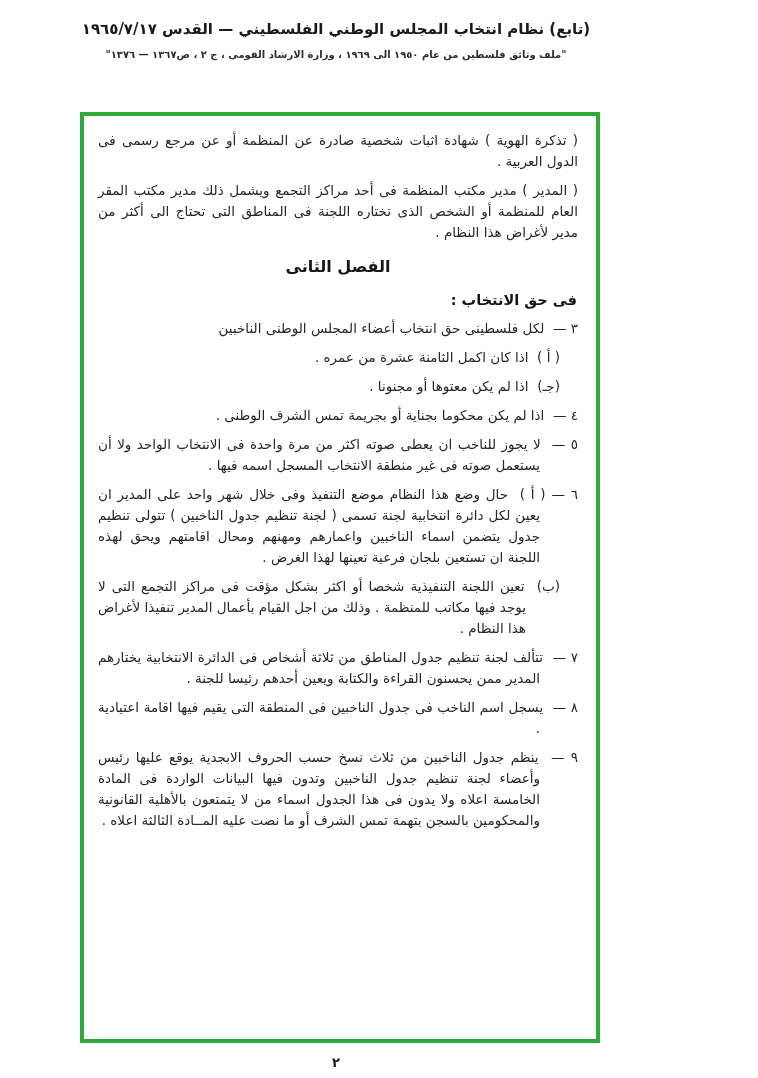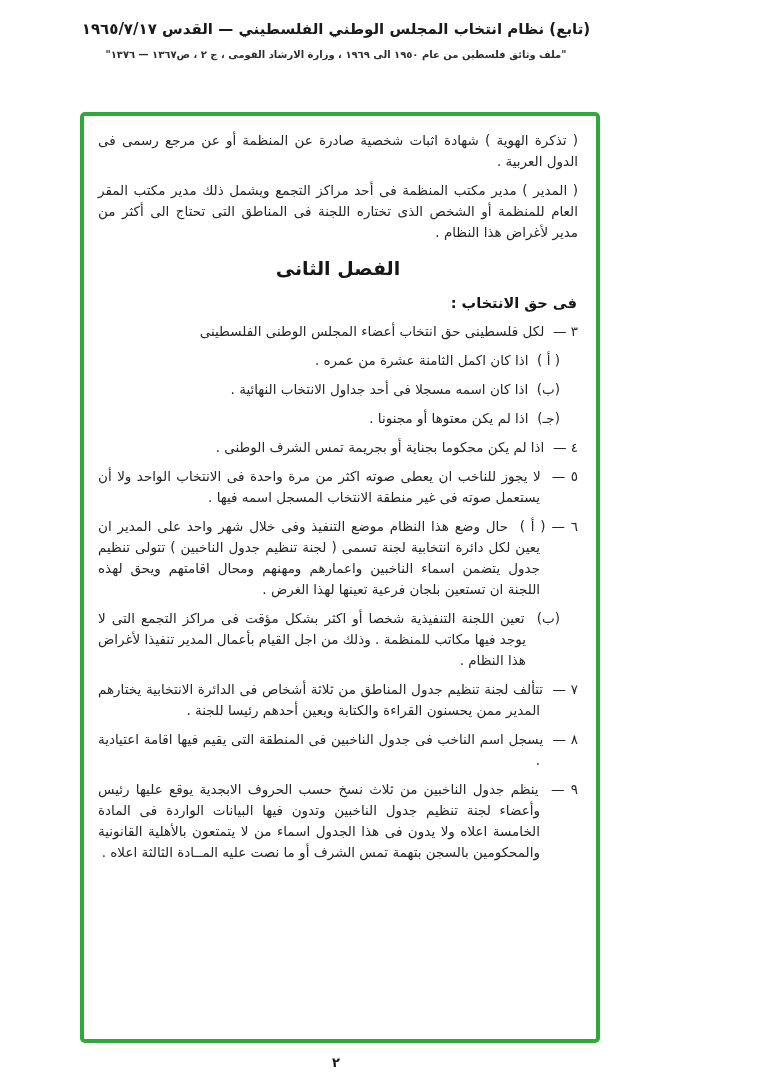--- a/index.html
+++ b/index.html
@@ -39,36 +39,36 @@
     color: #2e2e2e;
   }
 
   .green-box {
     position: absolute;
     top: 112px;
     right: 72px;
     left: 80px;
     bottom: 35px;
     border: 4px solid #2ea93a;
-    border-radius: 5px;
+    border-radius: 0;
     padding: 14px 18px 8px 14px;
     overflow: hidden;
     background: #ffffff;
   }
 
   .para {
     font-size: 13.5px;
     line-height: 21px;
     text-align: justify;
     margin-bottom: 8px;
     color: #262626;
   }
 
   .chapter {
-    font-size: 19px;
+    font-size: 16px;
     font-weight: bold;
     text-align: center;
     margin: 14px 0 16px 0;
     color: #161616;
   }
 
   .section {
     font-size: 14.5px;
     font-weight: bold;
     text-align: right;
@@ -116,23 +116,22 @@
 
     <p class="para">( تذكرة الهوية ) شهادة اثبات شخصية صادرة عن المنظمة أو عن مرجع رسمى فى الدول العربية .</p>
 
     <p class="para">( المدير ) مدير مكتب المنظمة فى أحد مراكز التجمع ويشمل ذلك مدير مكتب المقر العام للمنظمة أو الشخص الذى تختاره اللجنة فى المناطق التى تحتاج الى أكثر من مدير لأغراض هذا النظام .</p>
 
     <h2 class="chapter">الفصل الثانى</h2>
 
     <h3 class="section">فى حق الانتخاب :</h3>
 
     <div id="items">
-        <p class="para item level-1"><span class="num">٣ —&nbsp;</span> <span> لكل فلسطينى حق انتخاب أعضاء المجلس الوطنى الفلسطينى</span></p>
+        <p class="para item level-1"><span class="num">٣ —&nbsp;</span> <span> لكل فلسطينى حق انتخاب أعضاء المجلس الوطنى الناخبين</span></p>
         <p class="para item level-2"><span class="num">( أ )&nbsp;</span> <span> اذا كان اكمل الثامنة عشرة من عمره .</span></p>
-        <p class="para item level-2"><span class="num">(ب)&nbsp;</span> <span> اذا كان اسمه مسجلا فى أحد جداول الانتخاب النهائية .</span></p>
         <p class="para item level-2"><span class="num">(جـ)&nbsp;</span> <span> اذا لم يكن معتوها أو مجنونا .</span></p>
         <p class="para item level-1"><span class="num">٤ —&nbsp;</span> <span> اذا لم يكن محكوما بجناية أو بجريمة تمس الشرف الوطنى .</span></p>
         <p class="para item level-1"><span class="num">٥ —&nbsp;</span> <span> لا يجوز للناخب ان يعطى صوته اكثر من مرة واحدة فى الانتخاب الواحد ولا أن يستعمل صوته فى غير منطقة الانتخاب المسجل اسمه فيها .</span></p>
         <p class="para item level-1"><span class="num">٦ — ( أ )&nbsp;</span> <span> حال وضع هذا النظام موضع التنفيذ وفى خلال شهر واحد على المدير ان يعين لكل دائرة انتخابية لجنة تسمى ( لجنة تنظيم جدول الناخبين ) تتولى تنظيم جدول يتضمن اسماء الناخبين واعمارهم ومهنهم ومحال اقامتهم ويحق لهذه اللجنة ان تستعين بلجان فرعية تعينها لهذا الغرض .</span></p>
         <p class="para item level-2"><span class="num">(ب)&nbsp;</span> <span> تعين اللجنة التنفيذية شخصا أو اكثر بشكل مؤقت فى مراكز التجمع التى لا يوجد فيها مكاتب للمنظمة . وذلك من اجل القيام بأعمال المدير تنفيذا لأغراض هذا النظام .</span></p>
         <p class="para item level-1"><span class="num">٧ —&nbsp;</span> <span> تتألف لجنة تنظيم جدول المناطق من ثلاثة أشخاص فى الدائرة الانتخابية يختارهم المدير ممن يحسنون القراءة والكتابة ويعين أحدهم رئيسا للجنة .</span></p>
         <p class="para item level-1"><span class="num">٨ —&nbsp;</span> <span> يسجل اسم الناخب فى جدول الناخبين فى المنطقة التى يقيم فيها اقامة اعتيادية .</span></p>
         <p class="para item level-1"><span class="num">٩ —&nbsp;</span> <span> ينظم جدول الناخبين من ثلاث نسخ حسب الحروف الابجدية يوقع عليها رئيس وأعضاء لجنة تنظيم جدول الناخبين وتدون فيها البيانات الواردة فى المادة الخامسة اعلاه ولا يدون فى هذا الجدول اسماء من لا يتمتعون بالأهلية القانونية والمحكومين بالسجن بتهمة تمس الشرف أو ما نصت عليه المــادة الثالثة اعلاه .</span></p>
       </div>
 

